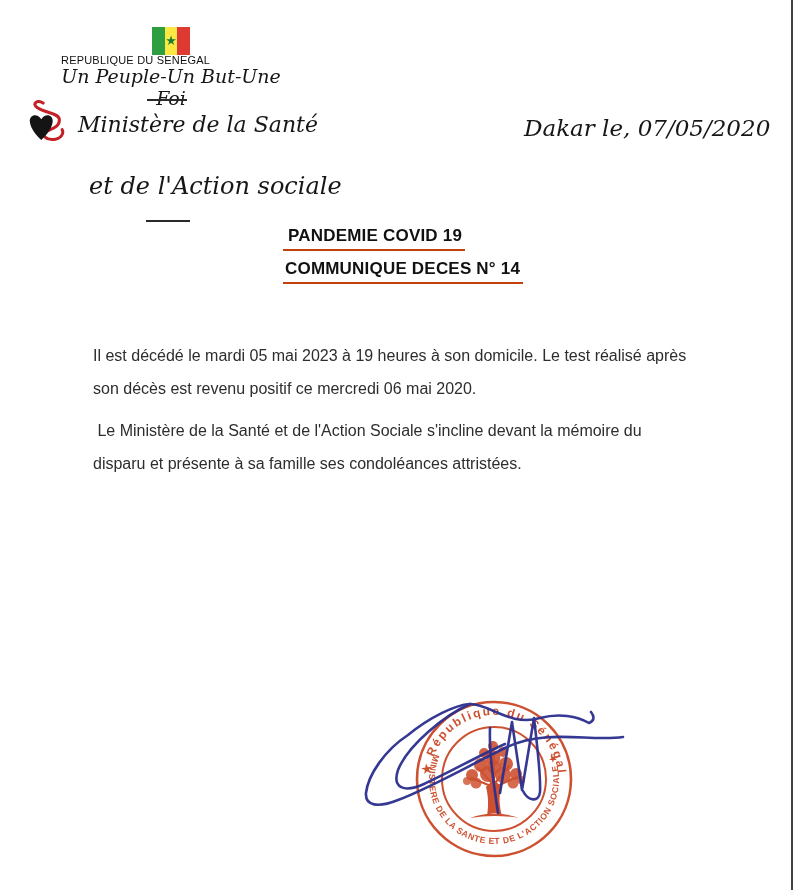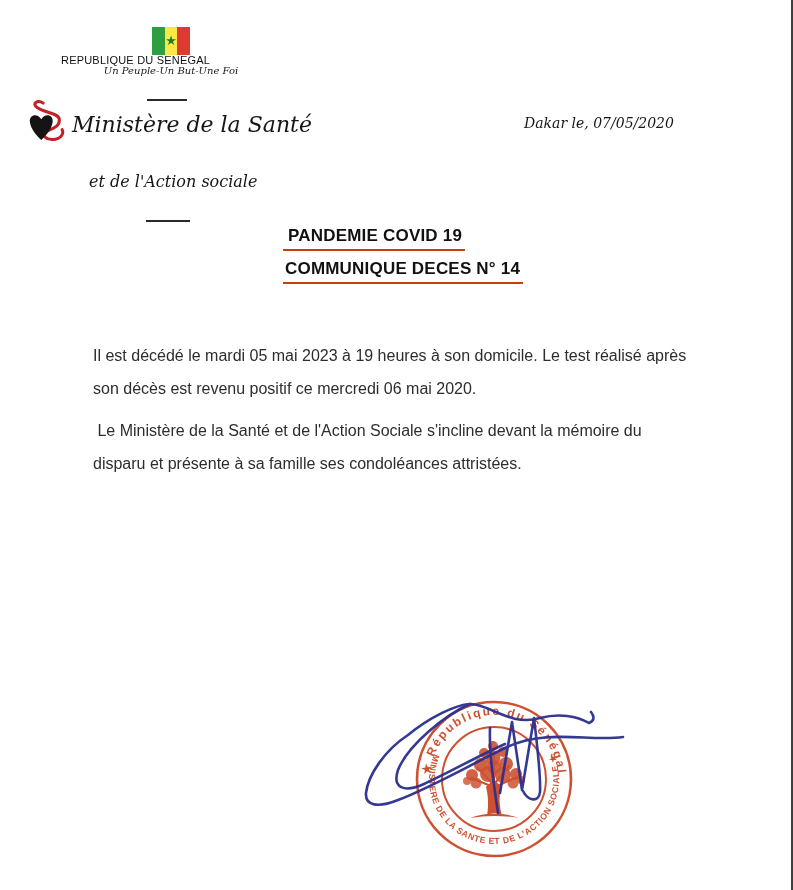--- a/index.html
+++ b/index.html
@@ -17,33 +17,33 @@
   .flag .star{
     position:absolute; left:50%; top:50%; transform:translate(-50%,-54%);
     font-size:13px; line-height:1; color:#1d7c31;
   }
   .republic-name{
     position:absolute; left:61px; top:54px; width:220px; text-align:left;
     font-size:11px; font-weight:normal; color:#101010; letter-spacing:0.2px;
   }
   .motto{
     position:absolute; left:61px; top:65px; width:220px; text-align:center;
-    font-family:"DejaVu Serif", serif; font-style:italic; font-size:10px; color:#1c1c1c;
+    font-family:"DejaVu Serif", serif; font-style:italic; font-size:19px; color:#1c1c1c;
   }
 
   .dash{ position:absolute; height:2px; background:#2a2a2a; }
   .dash1{ left:147px; top:99px; width:40px; }
   .dash2{ left:146px; top:220px; width:44px; }
 
   
   .ministry-logo{ position:absolute; left:27px; top:100px; width:38px; height:46px; }
   .script{ font-family:"DejaVu Serif", serif; font-style:italic; color:#161616; }
-  .ministry-line1{ position:absolute; left:72px; top:112px; font-size:22px; }
-  .dateline{ position:absolute; left:524px; top:115px; font-size:14px; }
-  .ministry-line2{ position:absolute; left:89px; top:172px; font-size:16px; }
+  .ministry-line1{ position:absolute; left:78px; top:112px; font-size:22px; }
+  .dateline{ position:absolute; left:524px; top:115px; font-size:23px; }
+  .ministry-line2{ position:absolute; left:89px; top:172px; font-size:24px; }
 
   
   .doc-title{
     position:absolute; left:283px; font-size:17px; font-weight:bold; color:#111111;
     border-bottom:2px solid #c2410c; padding:0 3px 3px 5px; letter-spacing:0.2px;
   }
   .title1{ top:226px; }
   .title2{ top:259px; padding-left:2px; }
 
   

